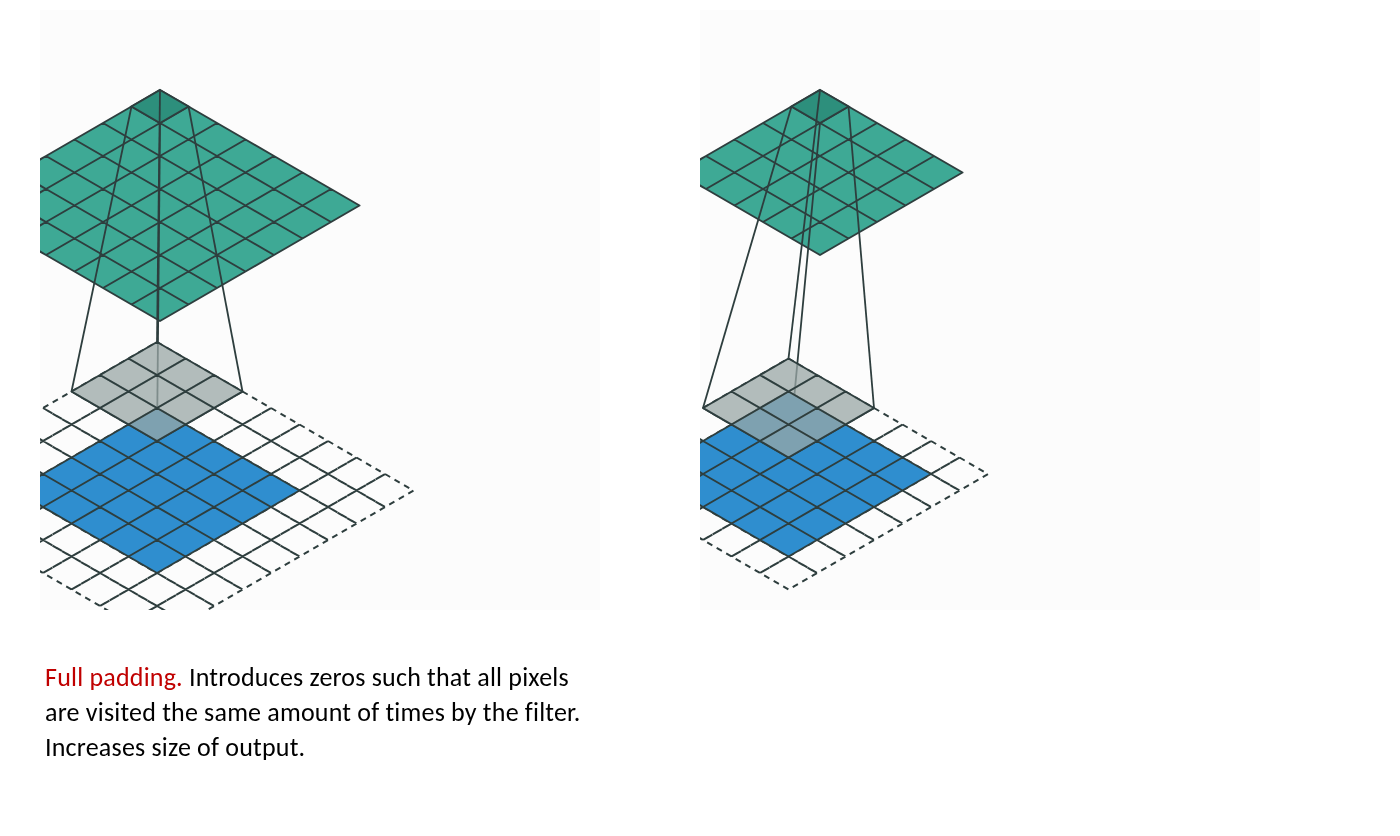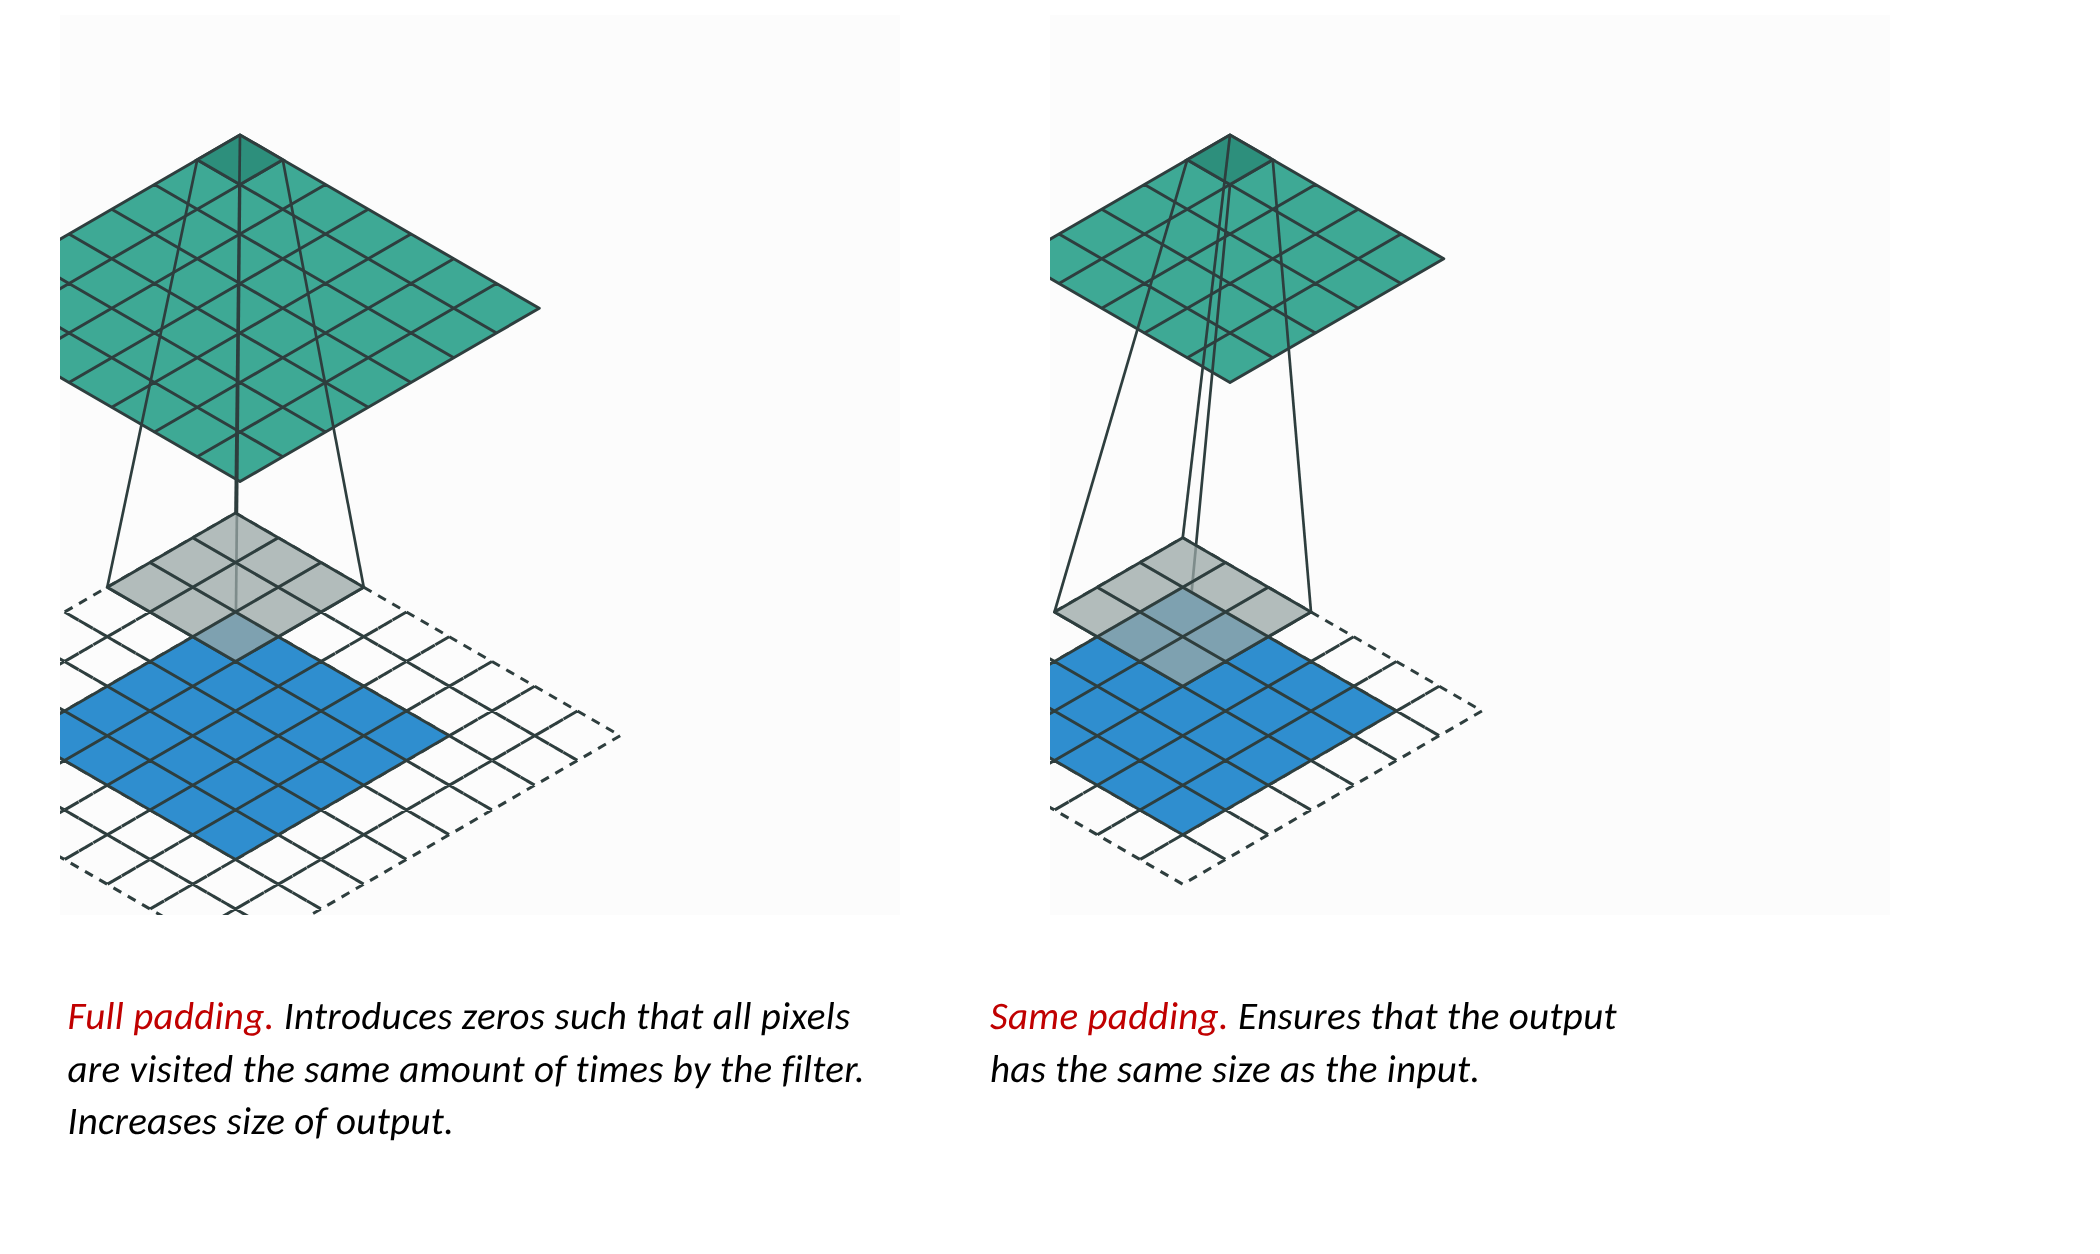--- a/index.html
+++ b/index.html
@@ -1,16 +1,16 @@
 <!DOCTYPE html>
 <html><head>
 <meta charset="utf-8">
 <style>
   html,body{margin:0;padding:0;background:#fff;font-family:"Segoe UI",Calibri,Arial,sans-serif;color:#000;}
-  .page{width:1400px;height:836px;position:relative;box-sizing:border-box;font-style:italic;}
+  .page{width:1400px;height:836px;position:relative;box-sizing:border-box;}
   .panel{position:absolute;background:#fcfcfc;}
   .panel.left{left:40px;top:10px;width:560px;height:600px;}
   .panel.right{left:700px;top:10px;width:560px;height:600px;}
   .caption{position:absolute;font-size:26px;line-height:1.35;letter-spacing:.2px;}
   .caption.left{left:45px;top:660px;width:560px;}
   .caption.right{left:660px;top:660px;width:420px;}
   .term{color:#c00000;}
   svg{display:block;}
 </style>
 </head>
@@ -43,17 +43,14 @@
         <path d="M88.5,348.5 L117,365 L88.5,381.5 L60,365 Z M117,365 L145.5,381.5 L117,398 L88.5,381.5 Z M145.5,381.5 L174,398 L145.5,414.5 L117,398 Z M174,398 L202.5,414.5 L174,431 L145.5,414.5 Z M202.5,414.5 L231,431 L202.5,447.5 L174,431 Z M231,431 L259.5,447.5 L231,464 L202.5,447.5 Z M259.5,447.5 L288,464 L259.5,480.5 L231,464 Z M60,365 L88.5,381.5 L60,398 L31.5,381.5 Z M231,464 L259.5,480.5 L231,497 L202.5,480.5 Z M31.5,381.5 L60,398 L31.5,414.5 L3.000000000000014,398 Z M202.5,480.5 L231,497 L202.5,513.5 L174,497 Z M3.000000000000014,398 L31.5,414.5 L3.000000000000014,431 L-25.5,414.5 Z M174,497 L202.5,513.5 L174,530 L145.5,513.5 Z M-25.5,414.5 L3.000000000000014,431 L-25.5,447.5 L-54,431 Z M145.5,513.5 L174,530 L145.5,546.5 L117,530 Z M-54,431 L-25.5,447.5 L-54,464 L-82.49999999999997,447.5 Z M117,530 L145.5,546.5 L117,563 L88.5,546.5 Z M-82.49999999999997,447.5 L-54,464 L-82.49999999999997,480.5 L-110.99999999999997,464 Z M-54,464 L-25.5,480.5 L-54,497 L-82.49999999999997,480.5 Z M-25.5,480.5 L3.000000000000014,497 L-25.5,513.5 L-54,497 Z M3.000000000000014,497 L31.5,513.5 L3.000000000000014,530 L-25.5,513.5 Z M31.5,513.5 L60,530 L31.5,546.5 L3.000000000000014,530 Z M60,530 L88.5,546.5 L60,563 L31.5,546.5 Z M88.5,546.5 L117,563 L88.5,579.5 L60,563 Z " fill="none" stroke="#2e3e3e" stroke-width="2" stroke-dasharray="6 5" stroke-linejoin="round"></path>
         <path d="M88.5,381.5 L117,398 L88.5,414.5 L60,398 Z M117,398 L145.5,414.5 L117,431 L88.5,414.5 Z M145.5,414.5 L174,431 L145.5,447.5 L117,431 Z M174,431 L202.5,447.5 L174,464 L145.5,447.5 Z M202.5,447.5 L231,464 L202.5,480.5 L174,464 Z M60,398 L88.5,414.5 L60,431 L31.5,414.5 Z M88.5,414.5 L117,431 L88.5,447.5 L60,431 Z M117,431 L145.5,447.5 L117,464 L88.5,447.5 Z M145.5,447.5 L174,464 L145.5,480.5 L117,464 Z M174,464 L202.5,480.5 L174,497 L145.5,480.5 Z M31.5,414.5 L60,431 L31.5,447.5 L3.000000000000014,431 Z M60,431 L88.5,447.5 L60,464 L31.5,447.5 Z M88.5,447.5 L117,464 L88.5,480.5 L60,464 Z M117,464 L145.5,480.5 L117,497 L88.5,480.5 Z M145.5,480.5 L174,497 L145.5,513.5 L117,497 Z M3.000000000000014,431 L31.5,447.5 L3.000000000000014,464 L-25.5,447.5 Z M31.5,447.5 L60,464 L31.5,480.5 L3.000000000000014,464 Z M60,464 L88.5,480.5 L60,497 L31.5,480.5 Z M88.5,480.5 L117,497 L88.5,513.5 L60,497 Z M117,497 L145.5,513.5 L117,530 L88.5,513.5 Z M-25.5,447.5 L3.000000000000014,464 L-25.5,480.5 L-54,464 Z M3.000000000000014,464 L31.5,480.5 L3.000000000000014,497 L-25.5,480.5 Z M31.5,480.5 L60,497 L31.5,513.5 L3.000000000000014,497 Z M60,497 L88.5,513.5 L60,530 L31.5,513.5 Z M88.5,513.5 L117,530 L88.5,546.5 L60,530 Z " fill="#2f8ecf" stroke="#2e3e3e" stroke-width="2" stroke-linejoin="round"></path>
         <path d="M88.5,348.5 L117,365 L88.5,381.5 L60,365 Z M117,365 L145.5,381.5 L117,398 L88.5,381.5 Z M145.5,381.5 L174,398 L145.5,414.5 L117,398 Z M60,365 L88.5,381.5 L60,398 L31.5,381.5 Z M88.5,381.5 L117,398 L88.5,414.5 L60,398 Z M117,398 L145.5,414.5 L117,431 L88.5,414.5 Z M31.5,381.5 L60,398 L31.5,414.5 L3.000000000000014,398 Z M60,398 L88.5,414.5 L60,431 L31.5,414.5 Z M88.5,414.5 L117,431 L88.5,447.5 L60,431 Z " fill="#9aa7a6" fill-opacity="0.75" stroke="#2e3e3e" stroke-width="2" stroke-linejoin="round"></path>
       </svg>
   </div>
 
   <div class="caption left">
     <span class="term">Full padding.</span><span> Introduces zeros such that all pixels are visited the same amount of times by the filter. Increases size of output.</span>
   </div>
 
-  <div class="caption right">
-    <span class="term">Same padding.</span><span> Ensures that the output has the same size as the input.</span>
-  </div>
 
 </div>
 
 </body></html>

